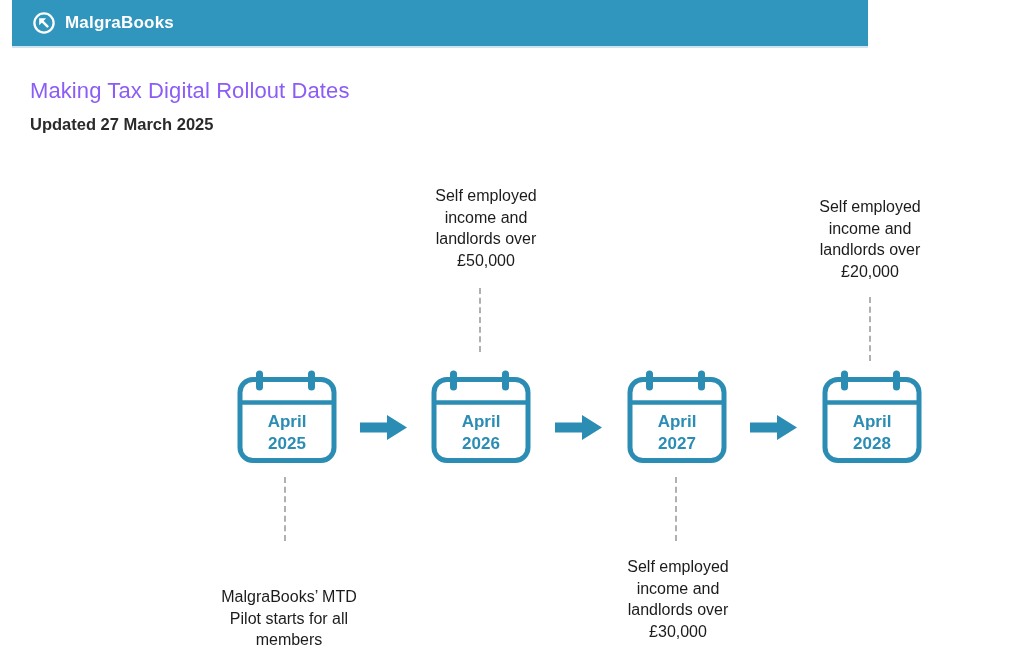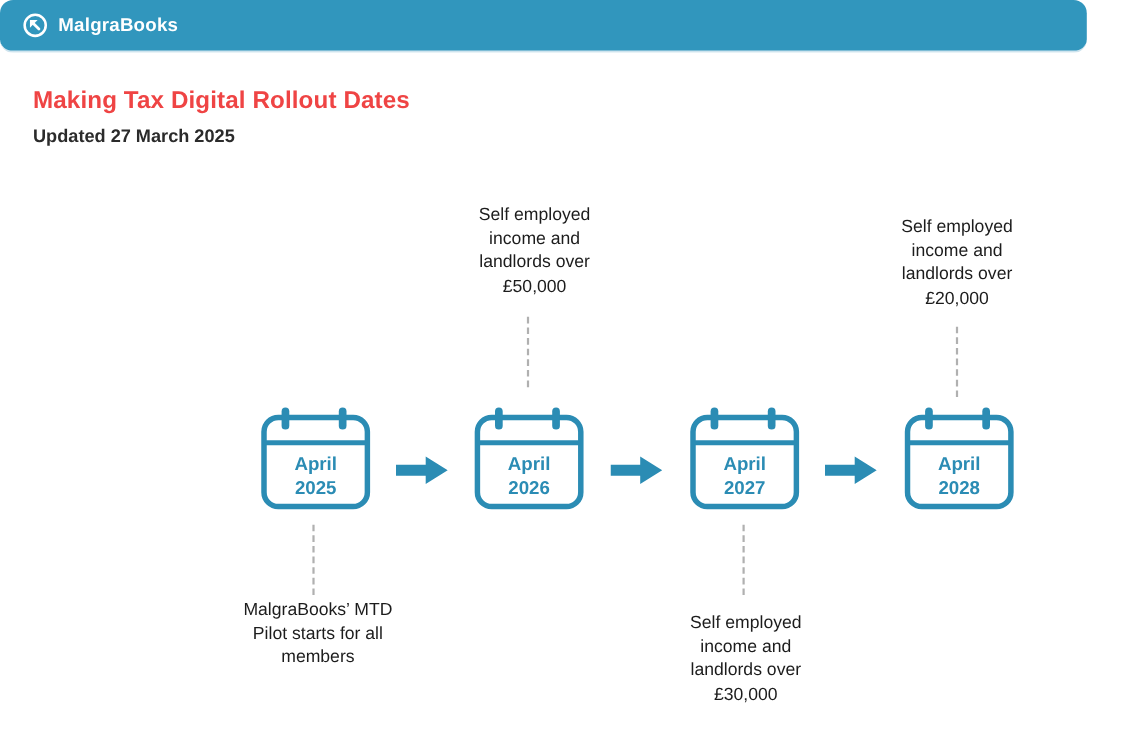--- a/index.html
+++ b/index.html
@@ -8,29 +8,28 @@
     width: 1024px;
     height: 670px;
     background: #ffffff;
     font-family: "Liberation Sans", sans-serif;
     overflow: hidden;
   }
 
   
   .topbar {
     position: absolute;
-    left: 0; top: 0;
-    width: 988px; height: 48px;
+    left: 12px; top: 0;
+    width: 856px; height: 48px;
     background: #3196BD;
     border-bottom: 2px solid #cfe4ee;
     display: flex;
     align-items: center;
     padding-left: 20px;
     box-sizing: border-box;
-    border-radius: 12px;
   }
   .brand {
     display: flex;
     align-items: center;
     gap: 9px;
     cursor: pointer;
     text-decoration: none;
   }
   .brand-logo { width: 24px; height: 24px; display: block; }
   .brand-name {
@@ -38,22 +37,22 @@
     font-size: 17px;
     font-weight: 700;
     letter-spacing: 0.2px;
   }
 
   
   .page-title {
     position: absolute;
     left: 30px; top: 78px;
     font-size: 22px;
-    font-weight: 700;
-    color: #ef4444;
+    font-weight: 400;
+    color: #8b5cf6;
     letter-spacing: 0.1px;
   }
   .page-subtitle {
     position: absolute;
     left: 30px; top: 115px;
     font-size: 16.5px;
     font-weight: 700;
     color: #2b2b2b;
   }
 
@@ -185,21 +184,21 @@
       <rect x="19" y="1.5" width="7" height="20" rx="3.5" fill="#2B8CB4"></rect>
       <rect x="71" y="1.5" width="7" height="20" rx="3.5" fill="#2B8CB4"></rect>
       <text class="cal-month" x="50" y="58">April</text>
       <text class="cal-year" x="50" y="80">2028</text>
     </svg>
   </div>
 
   <div class="dash" style="left:284px; top:477px;"></div>
   <div class="dash" style="left:675px; top:477px;"></div>
 
-  <div class="note" style="left:289px; top:544px;">MalgraBooks’ MTD
+  <div class="note" style="left:289px; top:586px;">MalgraBooks’ MTD
 Pilot starts for all
 members</div>
   <div class="note" style="left:678px; top:556px;">Self employed
 income and
 landlords over
 £30,000</div>
 
 </div>
 
 </body></html>

